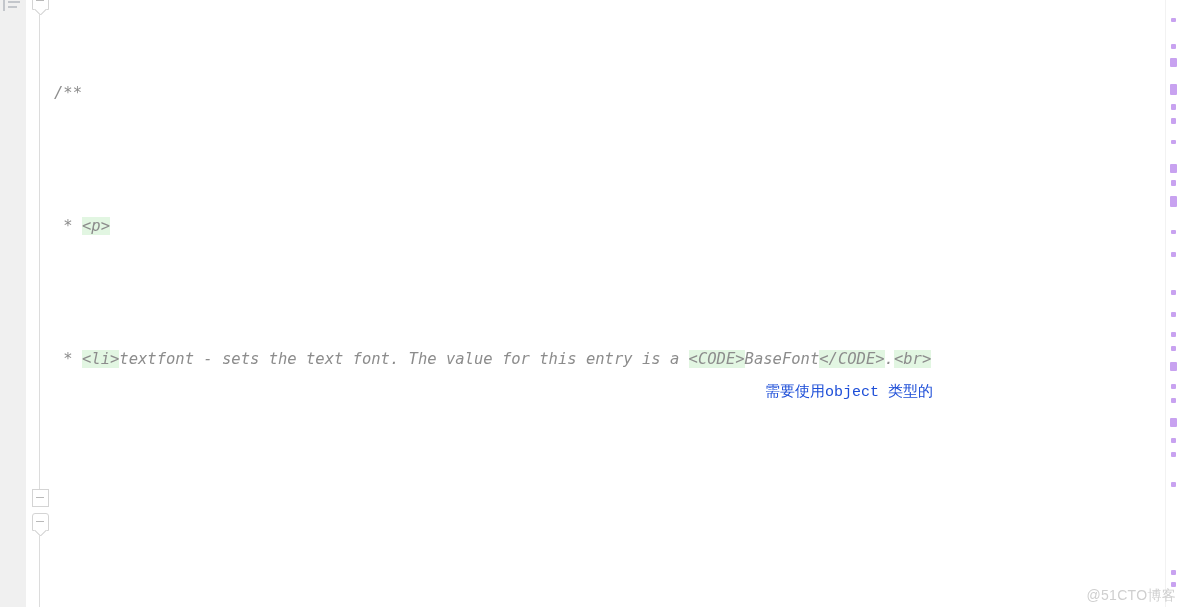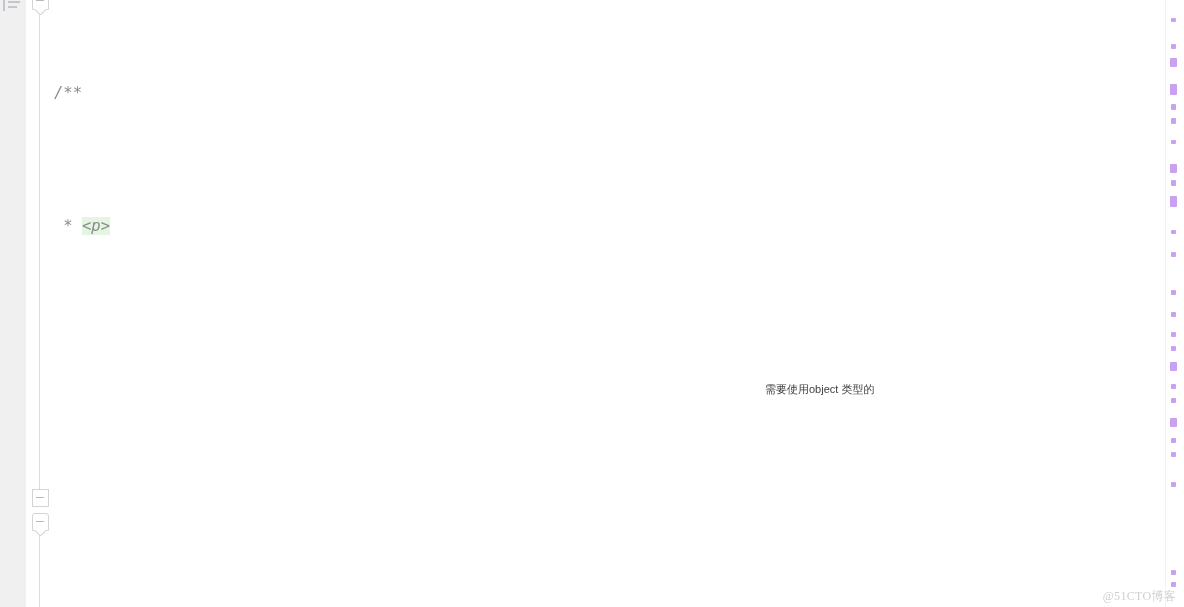--- a/index.html
+++ b/index.html
@@ -99,34 +99,34 @@
   }
   .ln { height: 26.6px; position: relative; }
 
   
   .cmt      { color: #8c8c8c; font-style: italic; }
   .tag      { background: #e2f6e2; }
 
   
   .note {
     position: absolute;
-    color: #404040;
-    font-family: Liberation Sans, sans-serif;
-    font-size: 11px;
+    color: #1d4ed8;
+    font-family: Liberation Mono, monospace;
+    font-size: 15px;
     font-style: normal;
     white-space: pre;
   }
 
   
   .watermark {
     position: absolute;
     right: 8px; bottom: 2px;
     color: #cfcfcf;
-    font-family: Liberation Serif, serif;
-    font-size: 12px;
+    font-family: Liberation Sans, sans-serif;
+    font-size: 14px;
     letter-spacing: 0.3px;
   }
 
   
   .markerstrip {
     position: absolute;
     right: 0; top: 0;
     width: 18px; height: 607px;
     background: #ffffff;
     border-left: 1px solid #f2f2f2;
@@ -167,20 +167,21 @@
   </div>
 
   <div class="code">
 
     <div class="ln"><span class="cmt">/**</span></div>
 
 
     <div class="ln"><span class="cmt"> * </span><span class="cmt tag">&lt;p&gt;</span></div>
 
 
+    <div class="ln"><span class="cmt"> * </span><span class="cmt tag">&lt;li&gt;</span><span class="cmt">textfont - sets the text font. The value for this entry is a </span><span class="cmt tag">&lt;CODE&gt;</span><span class="cmt">BaseFont</span><span class="cmt tag">&lt;/CODE&gt;</span><span class="cmt">.</span><span class="cmt tag">&lt;br&gt;</span></div>
 
     
 
     
 
     
 
     
 
     

